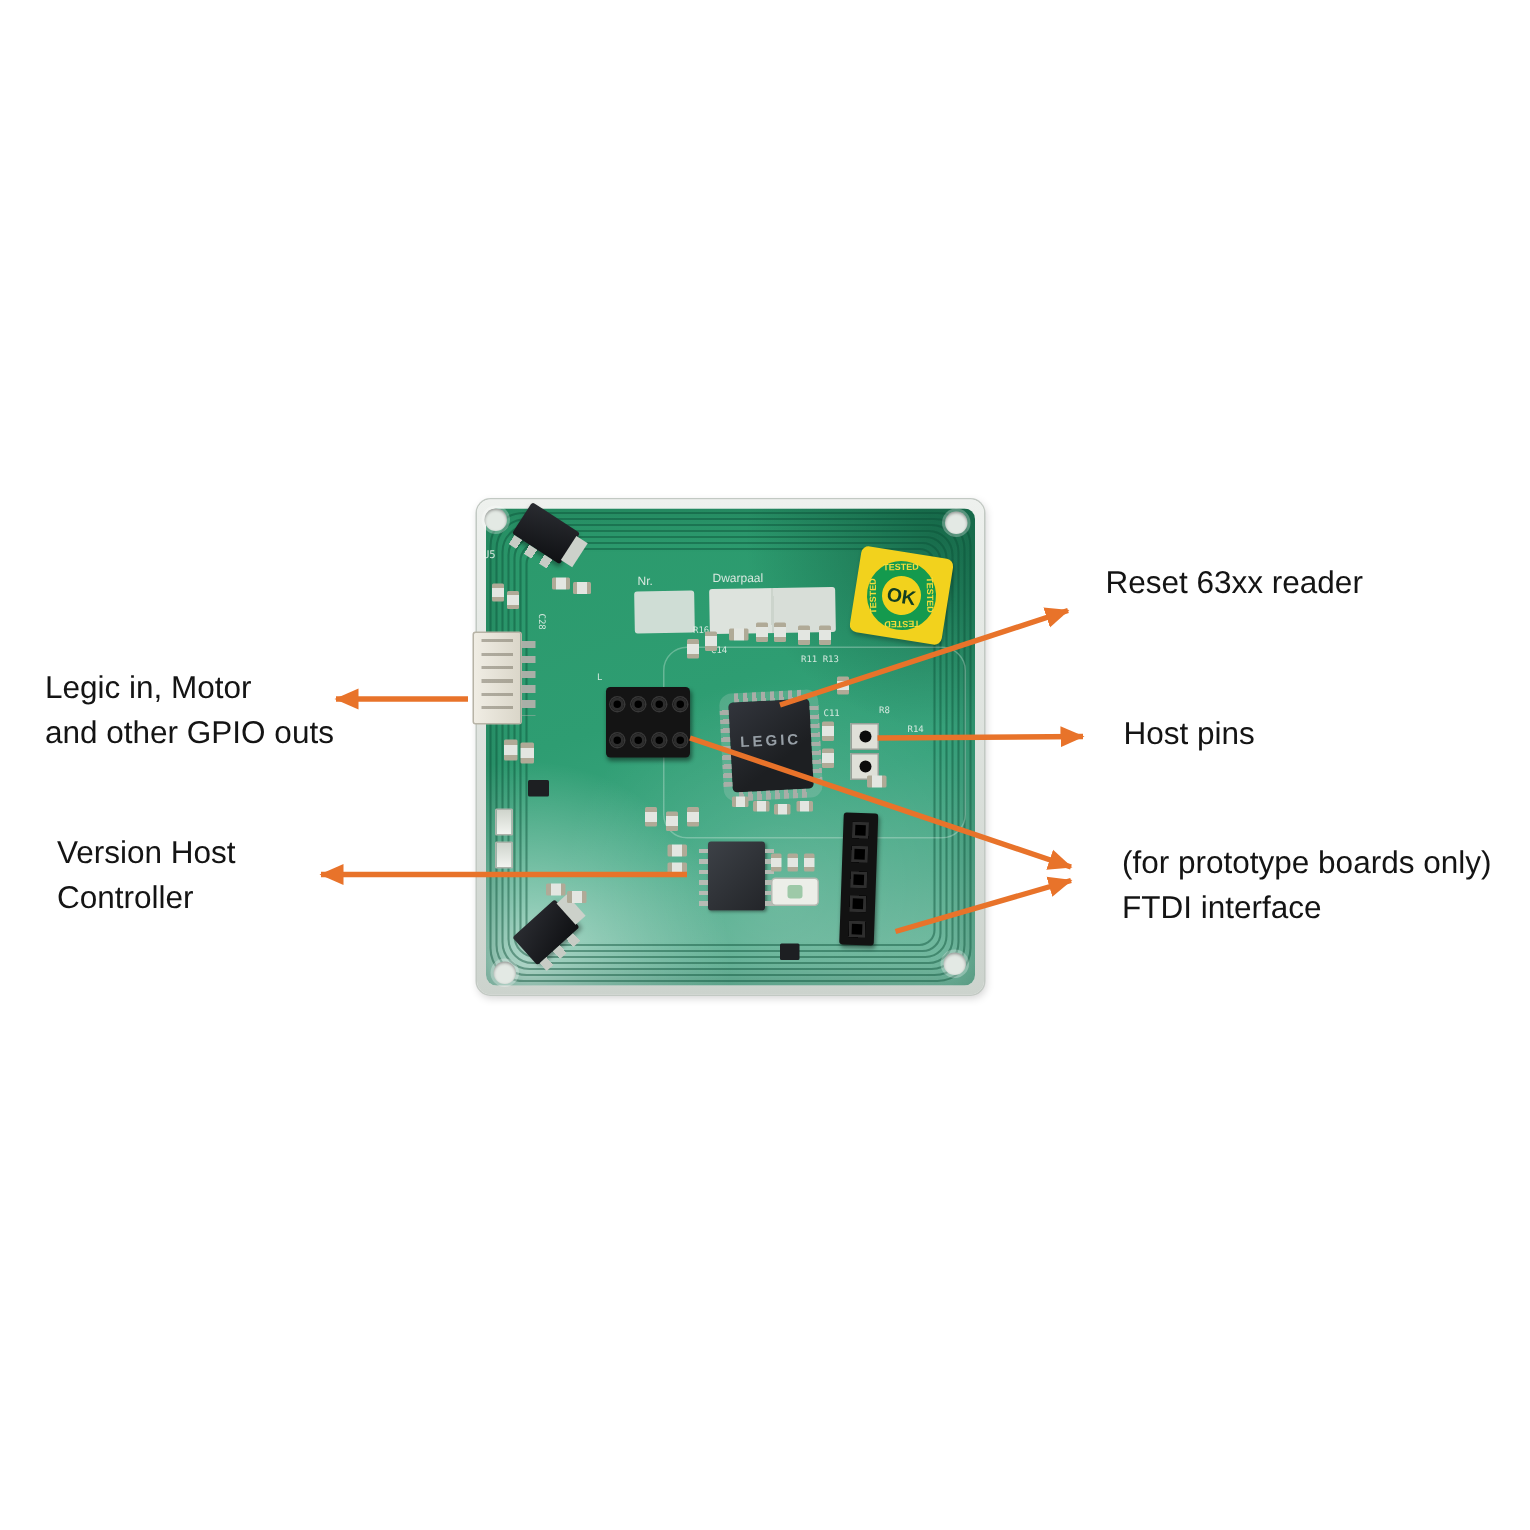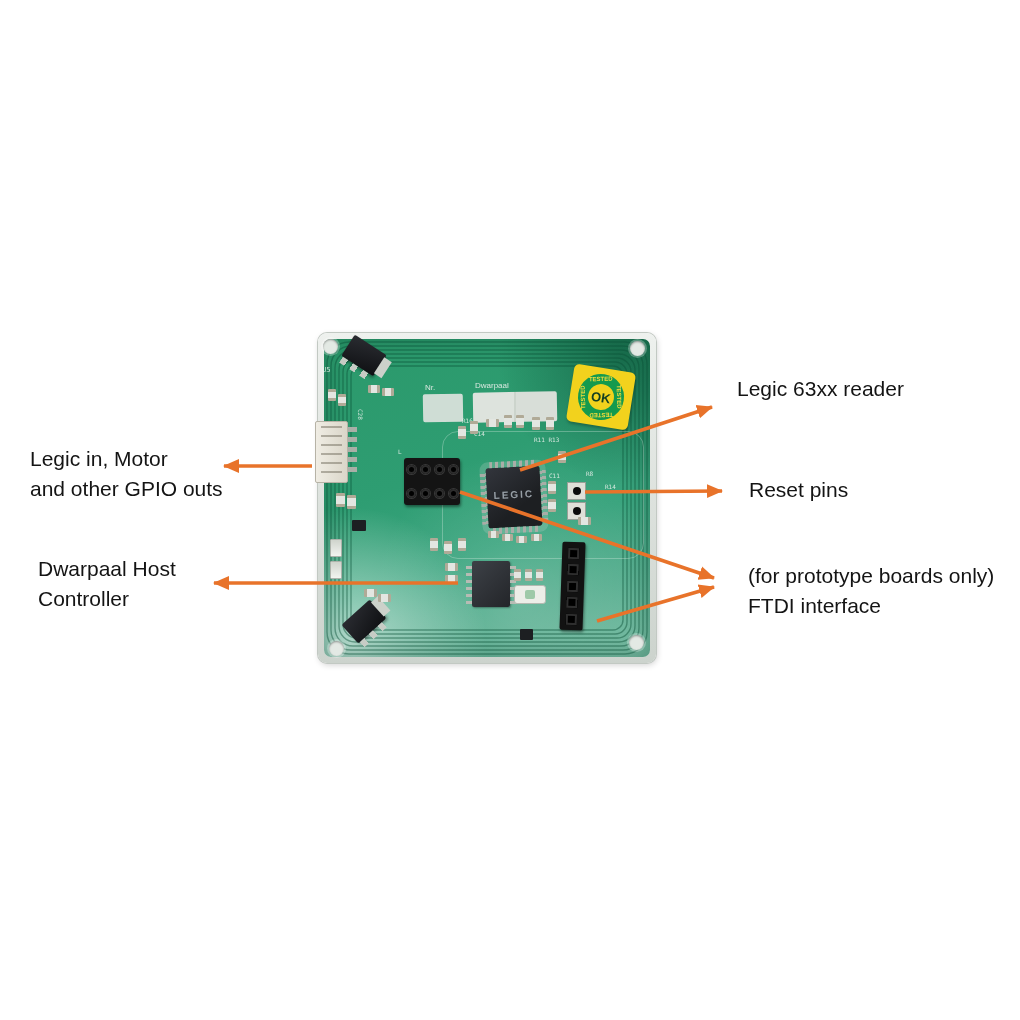--- a/index.html
+++ b/index.html
@@ -273,31 +273,31 @@
     <div class="pv h" style="left:127px;top:242px;width:13px;height:8px;"></div>
     <div class="pv v" style="left:196px;top:236px;width:7px;height:12px;"></div>
     <div class="pv v" style="left:207px;top:236px;width:7px;height:12px;"></div>
     <div class="pv v" style="left:218px;top:236px;width:7px;height:12px;"></div>
     <div class="pv h" style="left:46px;top:256px;width:13px;height:8px;"></div>
     <div class="pv h" style="left:60px;top:261px;width:13px;height:8px;"></div>
     <div class="pv dark" style="left:202px;top:296px;width:13px;height:11px;"></div>
   </div>
 
   <div class="lbl" id="lbl-legic">
-    <div>Legic 63xx reader</div>
+    <div>Reset 63xx reader</div>
   </div>
   <div class="lbl" id="lbl-power">
     <div>Legic in, Motor</div>
     <div>and other GPIO outs</div>
   </div>
   <div class="lbl" id="lbl-reset">
-    <div>Reset pins</div>
+    <div>Host pins</div>
   </div>
   <div class="lbl" id="lbl-host">
-    <div>Dwarpaal Host</div>
+    <div>Version Host</div>
     <div>Controller</div>
   </div>
   <div class="lbl" id="lbl-ftdi">
     <div>(for prototype boards only)</div>
     <div>FTDI interface</div>
   </div>
 
   <svg class="overlay" width="1020" height="1020" viewBox="0 0 1020 1020">
     <defs>
       <marker id="ah" markerUnits="userSpaceOnUse" markerWidth="18" markerHeight="16" refX="15" refY="8" orient="auto">

